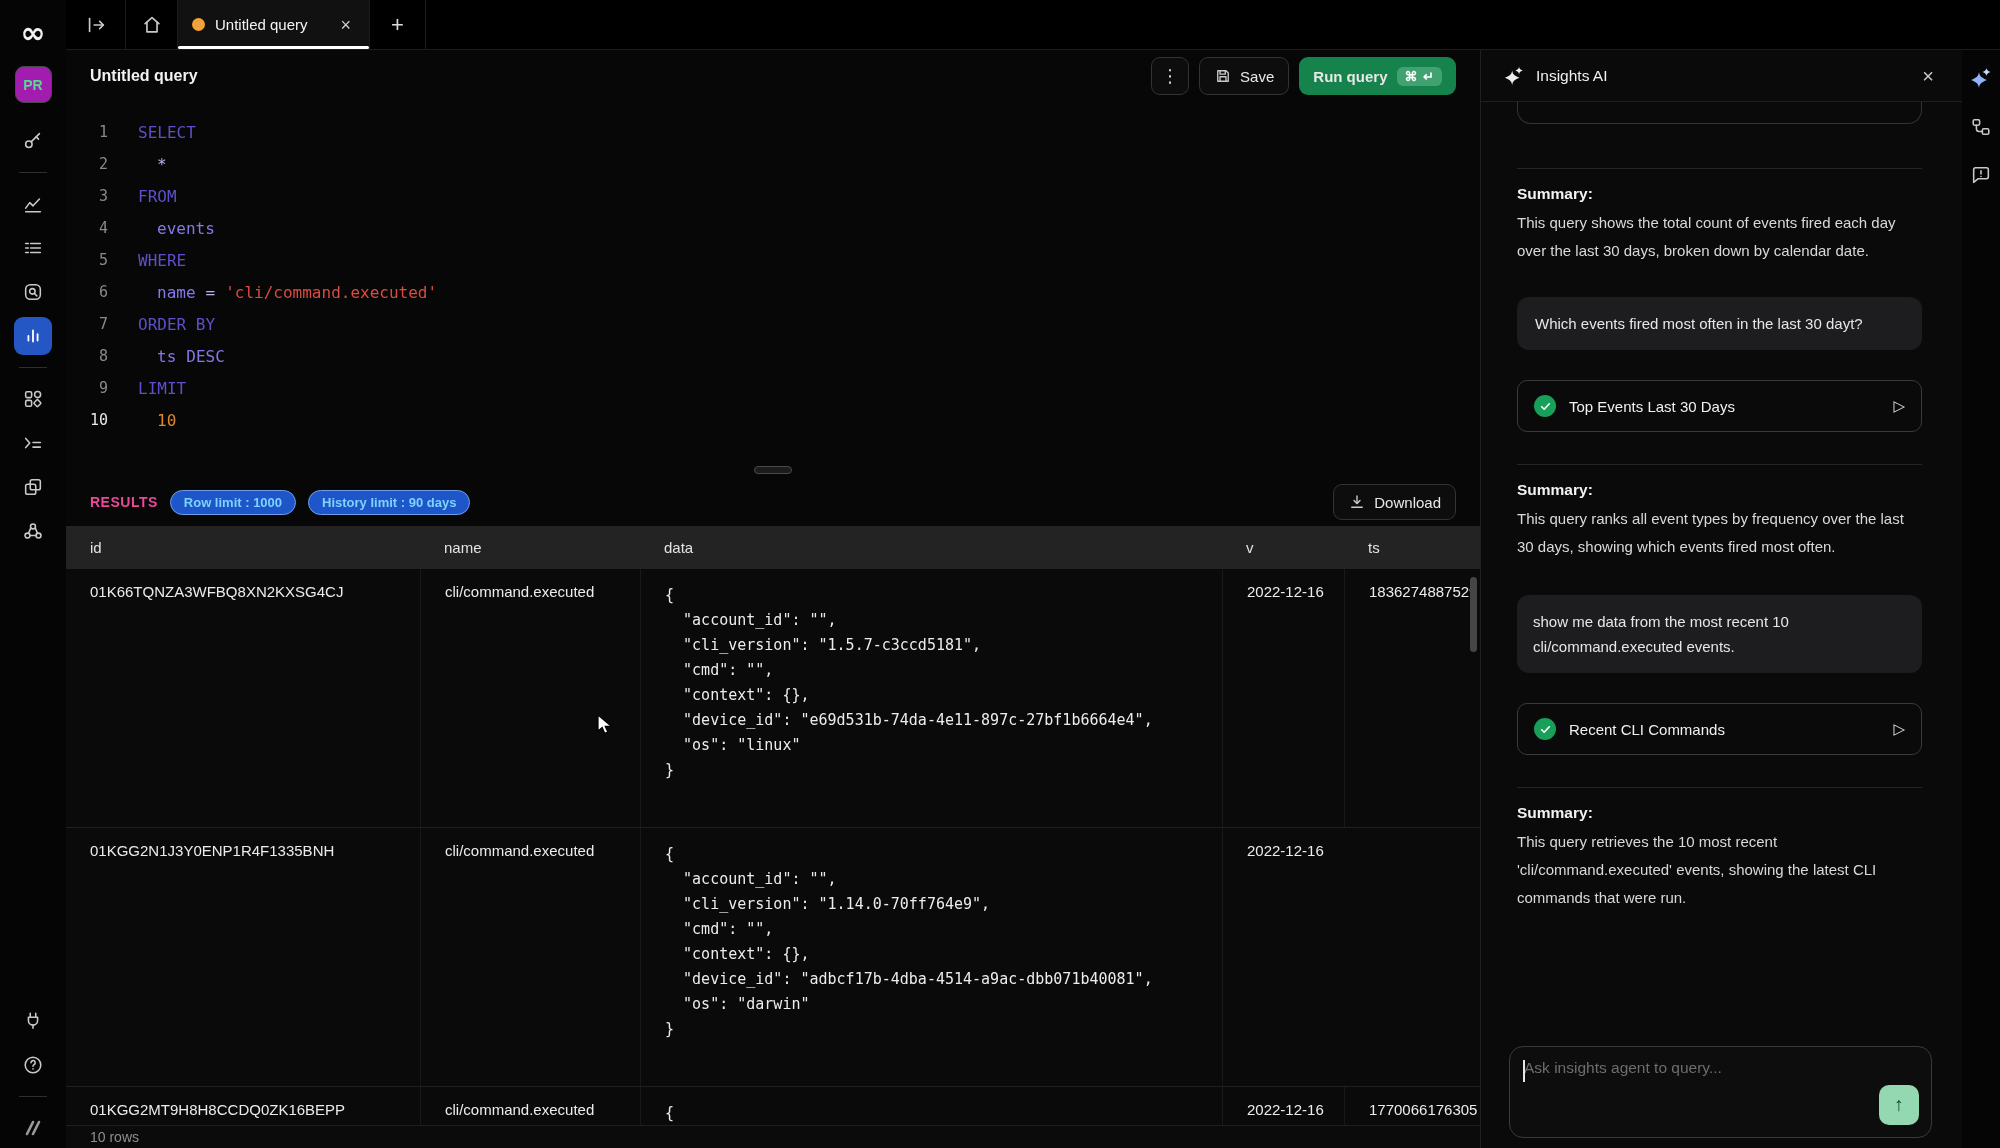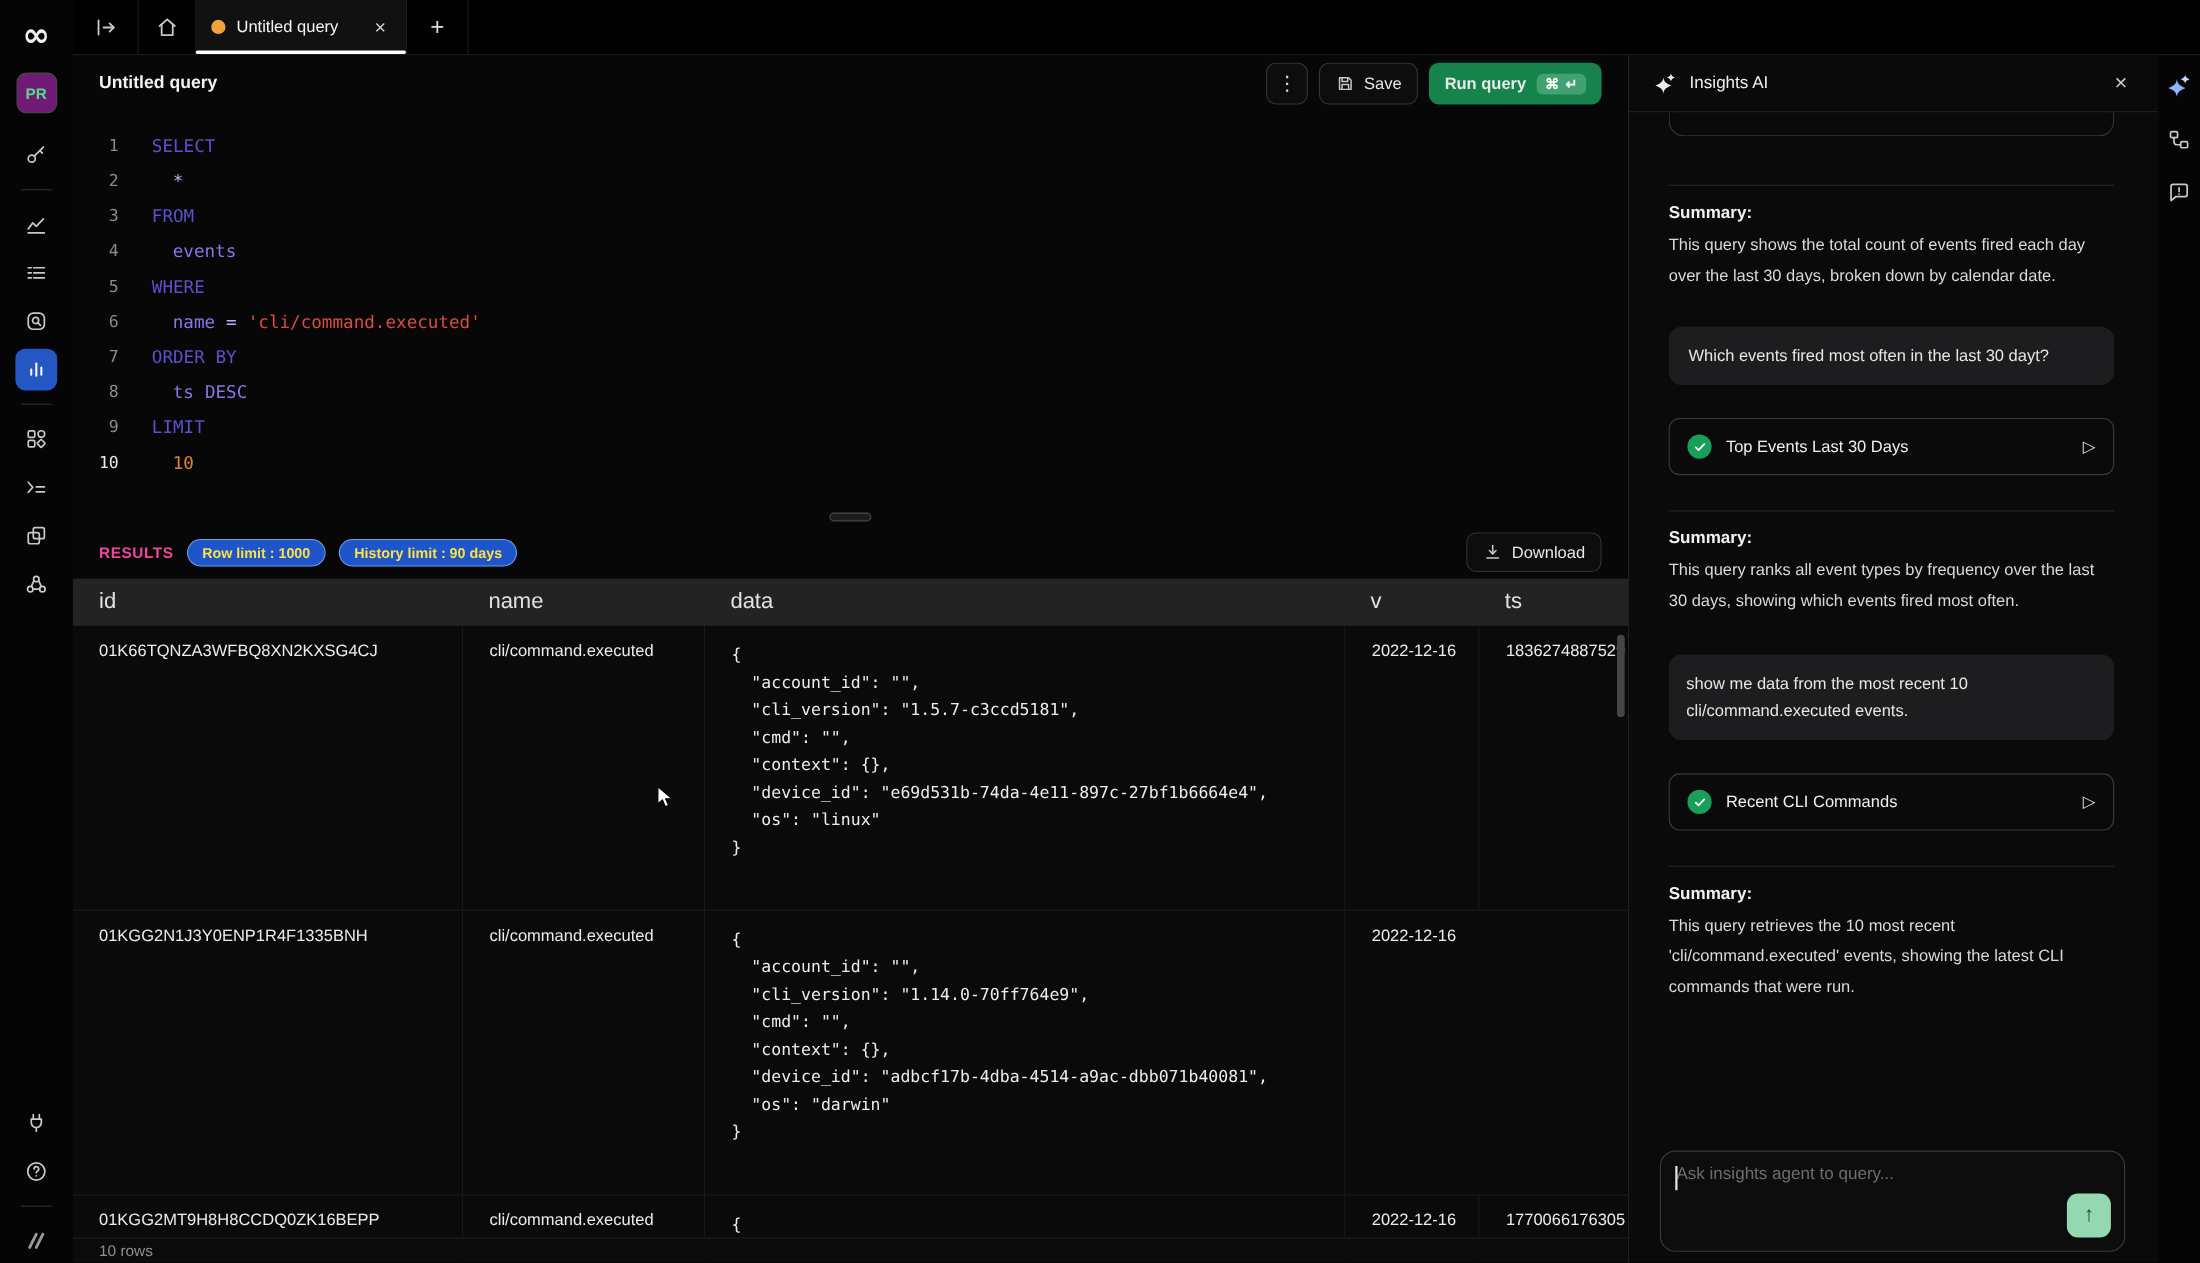--- a/index.html
+++ b/index.html
@@ -13,21 +13,21 @@
   .ic { color:#c9c9c9; }
 
   
   .sidebar {
     position:absolute; left:0; top:0; width:66px; height:1148px;
     background:#050505; display:flex; flex-direction:column; align-items:center;
     padding-top:18px; z-index:5;
   }
   .logo { font-family:"DejaVu Sans", sans-serif; font-size:30px; font-weight:bold; color:#f2f2f2; line-height:1; margin-bottom:18px; }
   .ws-badge {
-    width:37px; height:37px; border:1px solid #4a4a4a; border-radius:9px; background:#701a75;
+    width:37px; height:37px; border:1px solid #4a4a4a; border-radius:9px; background:#a21caf;
     color:#57d98e; font-weight:bold; font-size:14px; display:flex; align-items:center; justify-content:center;
     margin-bottom:16px;
   }
   .side-btn { width:38px; height:38px; display:flex; align-items:center; justify-content:center; border-radius:9px; margin:3px 0; }
   .side-btn.active { background:#2456c4; }
   .side-btn.active .ic { color:#fff; }
   .side-div { width:28px; border-top:1px solid #2e2e2e; margin:9px 0; }
   .side-spacer { flex:1; }
   .logo-small { margin:12px 0 10px; }
 
@@ -72,25 +72,25 @@
   .tok.num { color:#e0862e; }
   .cl .tok + .tok { margin-left:10px; }
   .ind { padding-left:19px; }
 
   .splitter { height:16px; position:relative; }
   .split-pill { position:absolute; left:50%; top:4px; transform:translateX(-50%);
     width:38px; height:8px; border-radius:5px; background:#1c1c1c; border:1px solid #4a4a4a; }
 
   .results-bar { height:48px; display:flex; align-items:center; gap:12px; padding:0 24px; }
   .results-label { font-size:14px; font-weight:bold; letter-spacing:.5px; color:#ec4899; }
-  .pill { background:#1e55c9; border:1.5px solid #6d9eeb; color:#fde047; font-size:13px; font-weight:bold;
+  .pill { background:#1e55c9; border:1.5px solid #6d9eeb; color:#7dd3fc; font-size:13px; font-weight:bold;
           border-radius:999px; padding:4px 13px; white-space:nowrap; }
   .btn-download { margin-left:auto; height:36px; }
 
-  .thead { height:43px; background:#232323; display:flex; align-items:center; color:#e3e3e3; font-size:20px; }
+  .thead { height:43px; background:#232323; display:flex; align-items:center; color:#e3e3e3; font-size:15px; }
   .th { padding-left:24px; }
   .trow { display:flex; border-bottom:1px solid #202020; background:#0a0a0a; overflow:hidden; }
   .td { padding:14px 0 0 24px; font-size:15px; color:#ececec; overflow:hidden; white-space:nowrap; }
   .td + .td { border-left:1px solid #191919; }
   .c-id   { width:354px; }
   .c-name { width:220px; }
   .c-data { width:582px; }
   .c-v    { width:122px; }
   .c-ts   { width:136px; }
   .td pre { font-family:"DejaVu Sans Mono", monospace; font-size:15px; line-height:25px; color:#ececec; }

